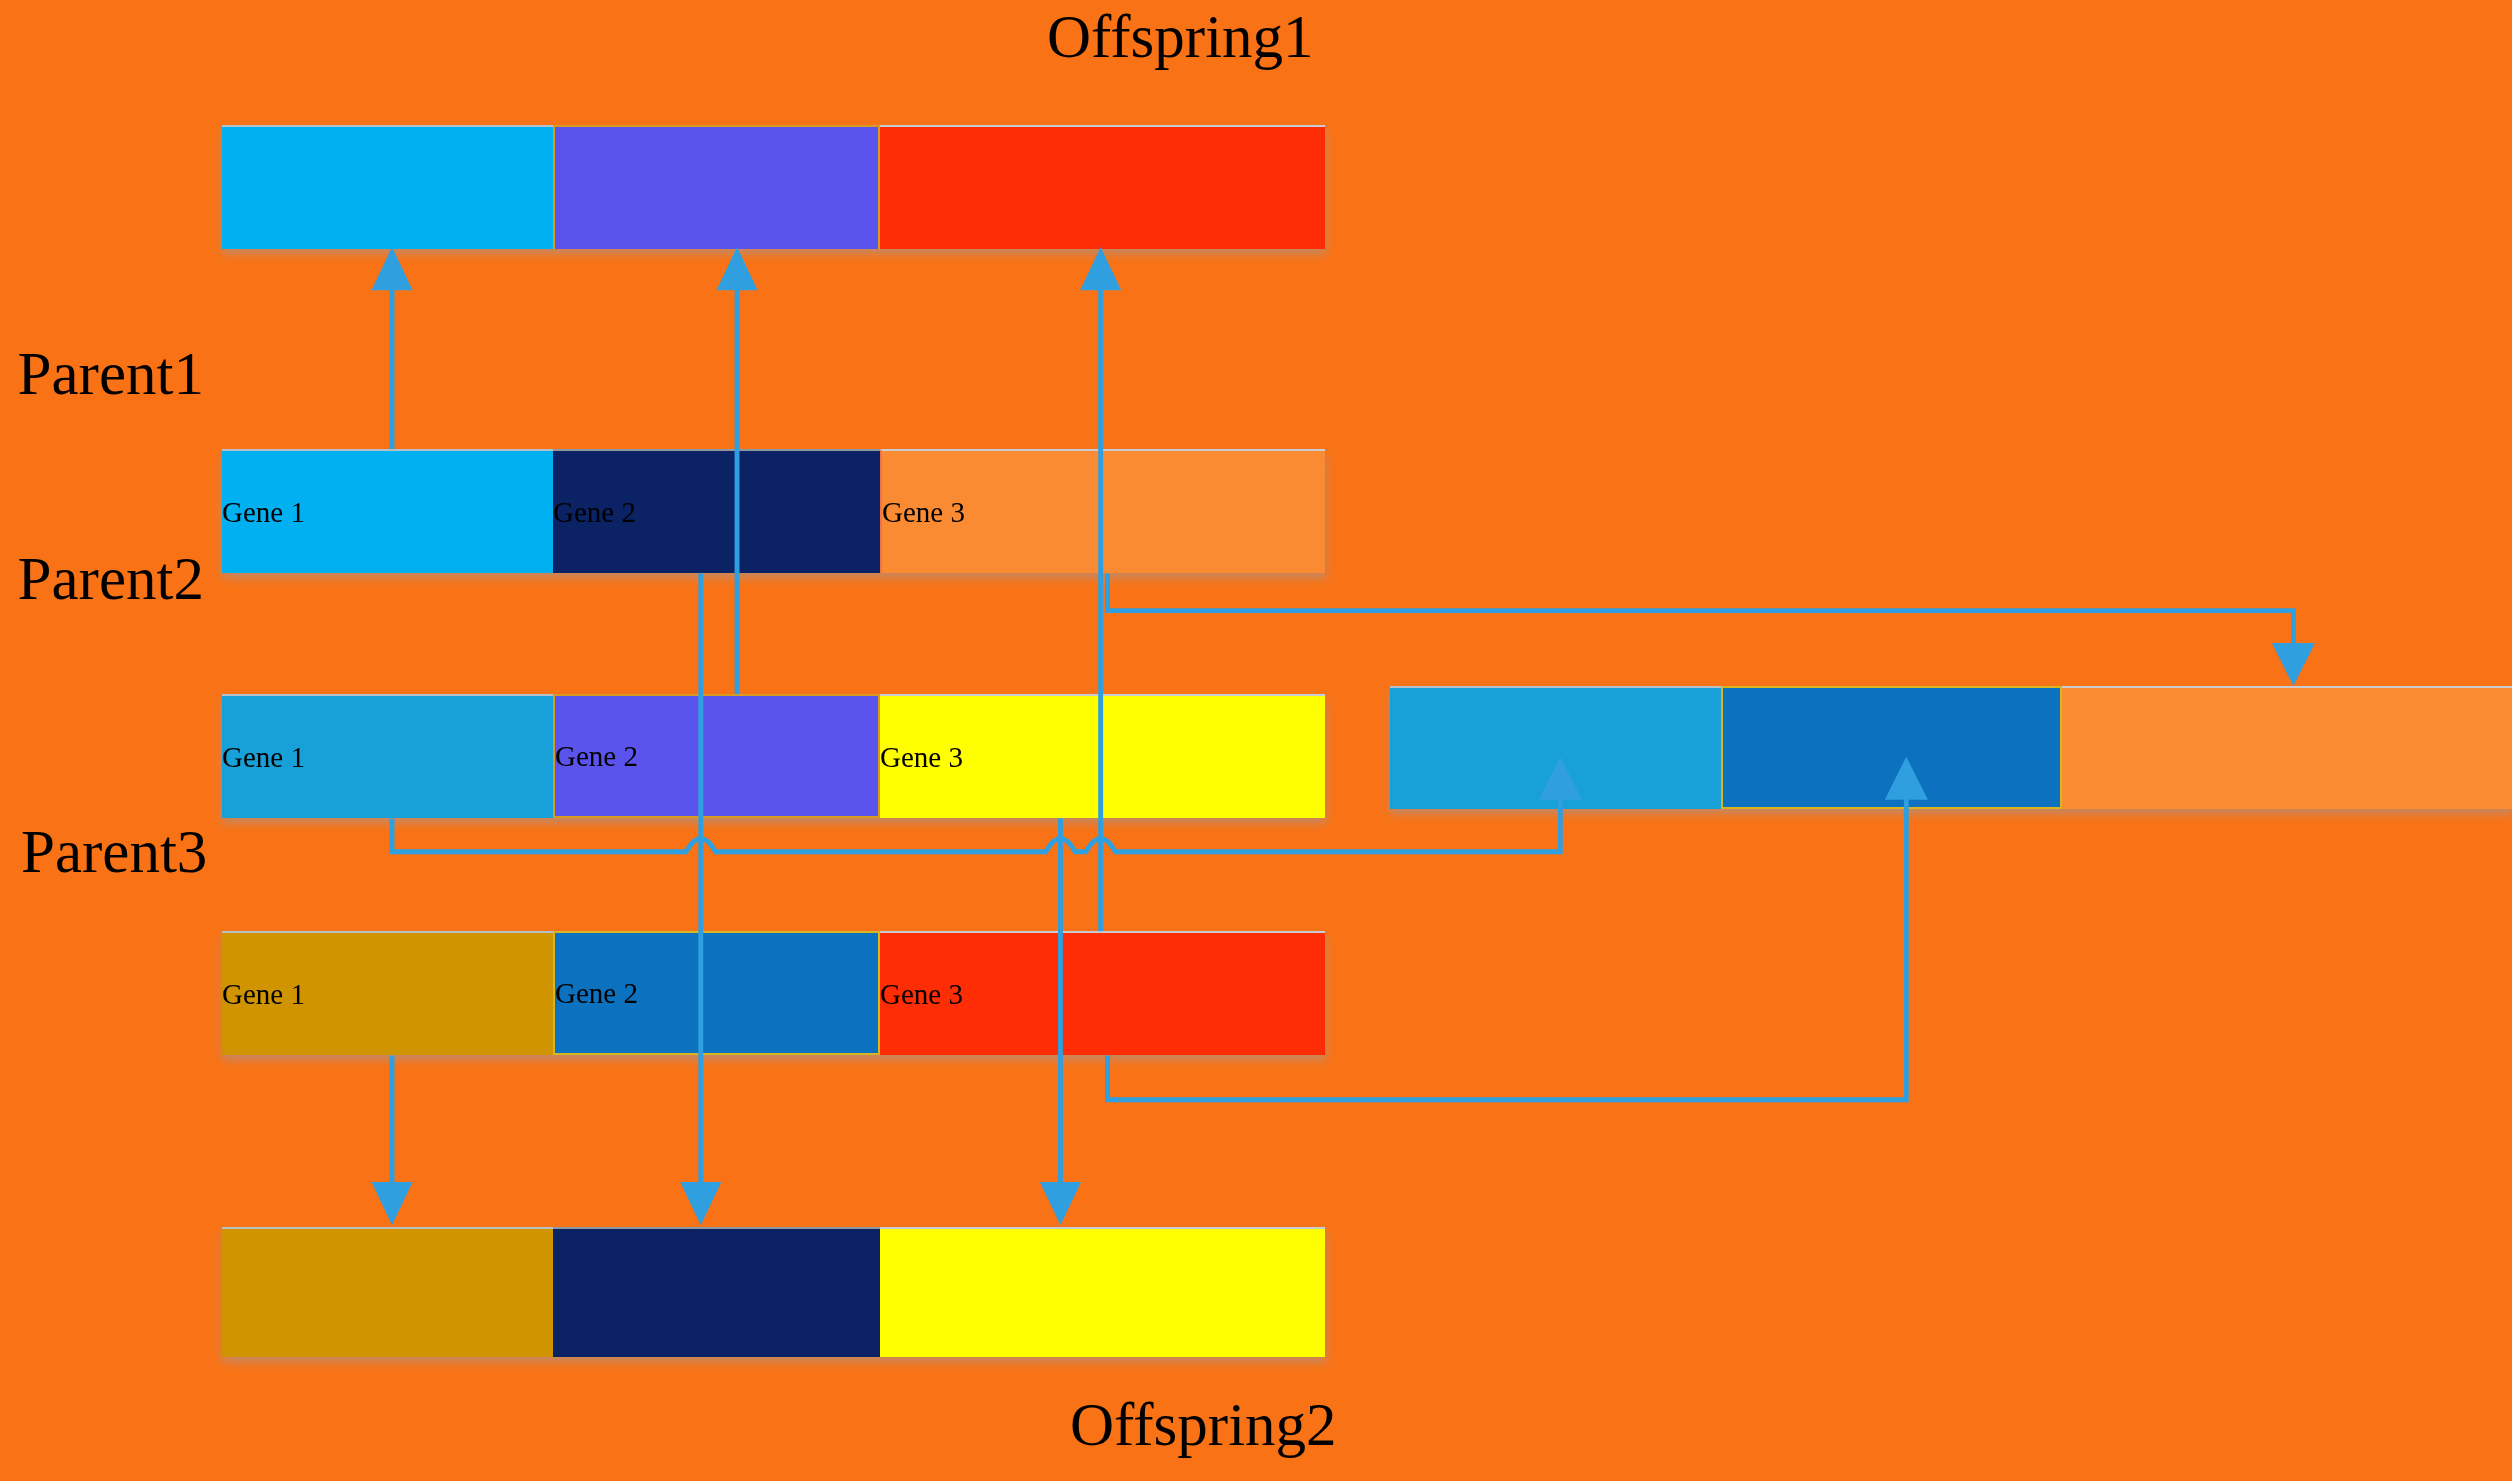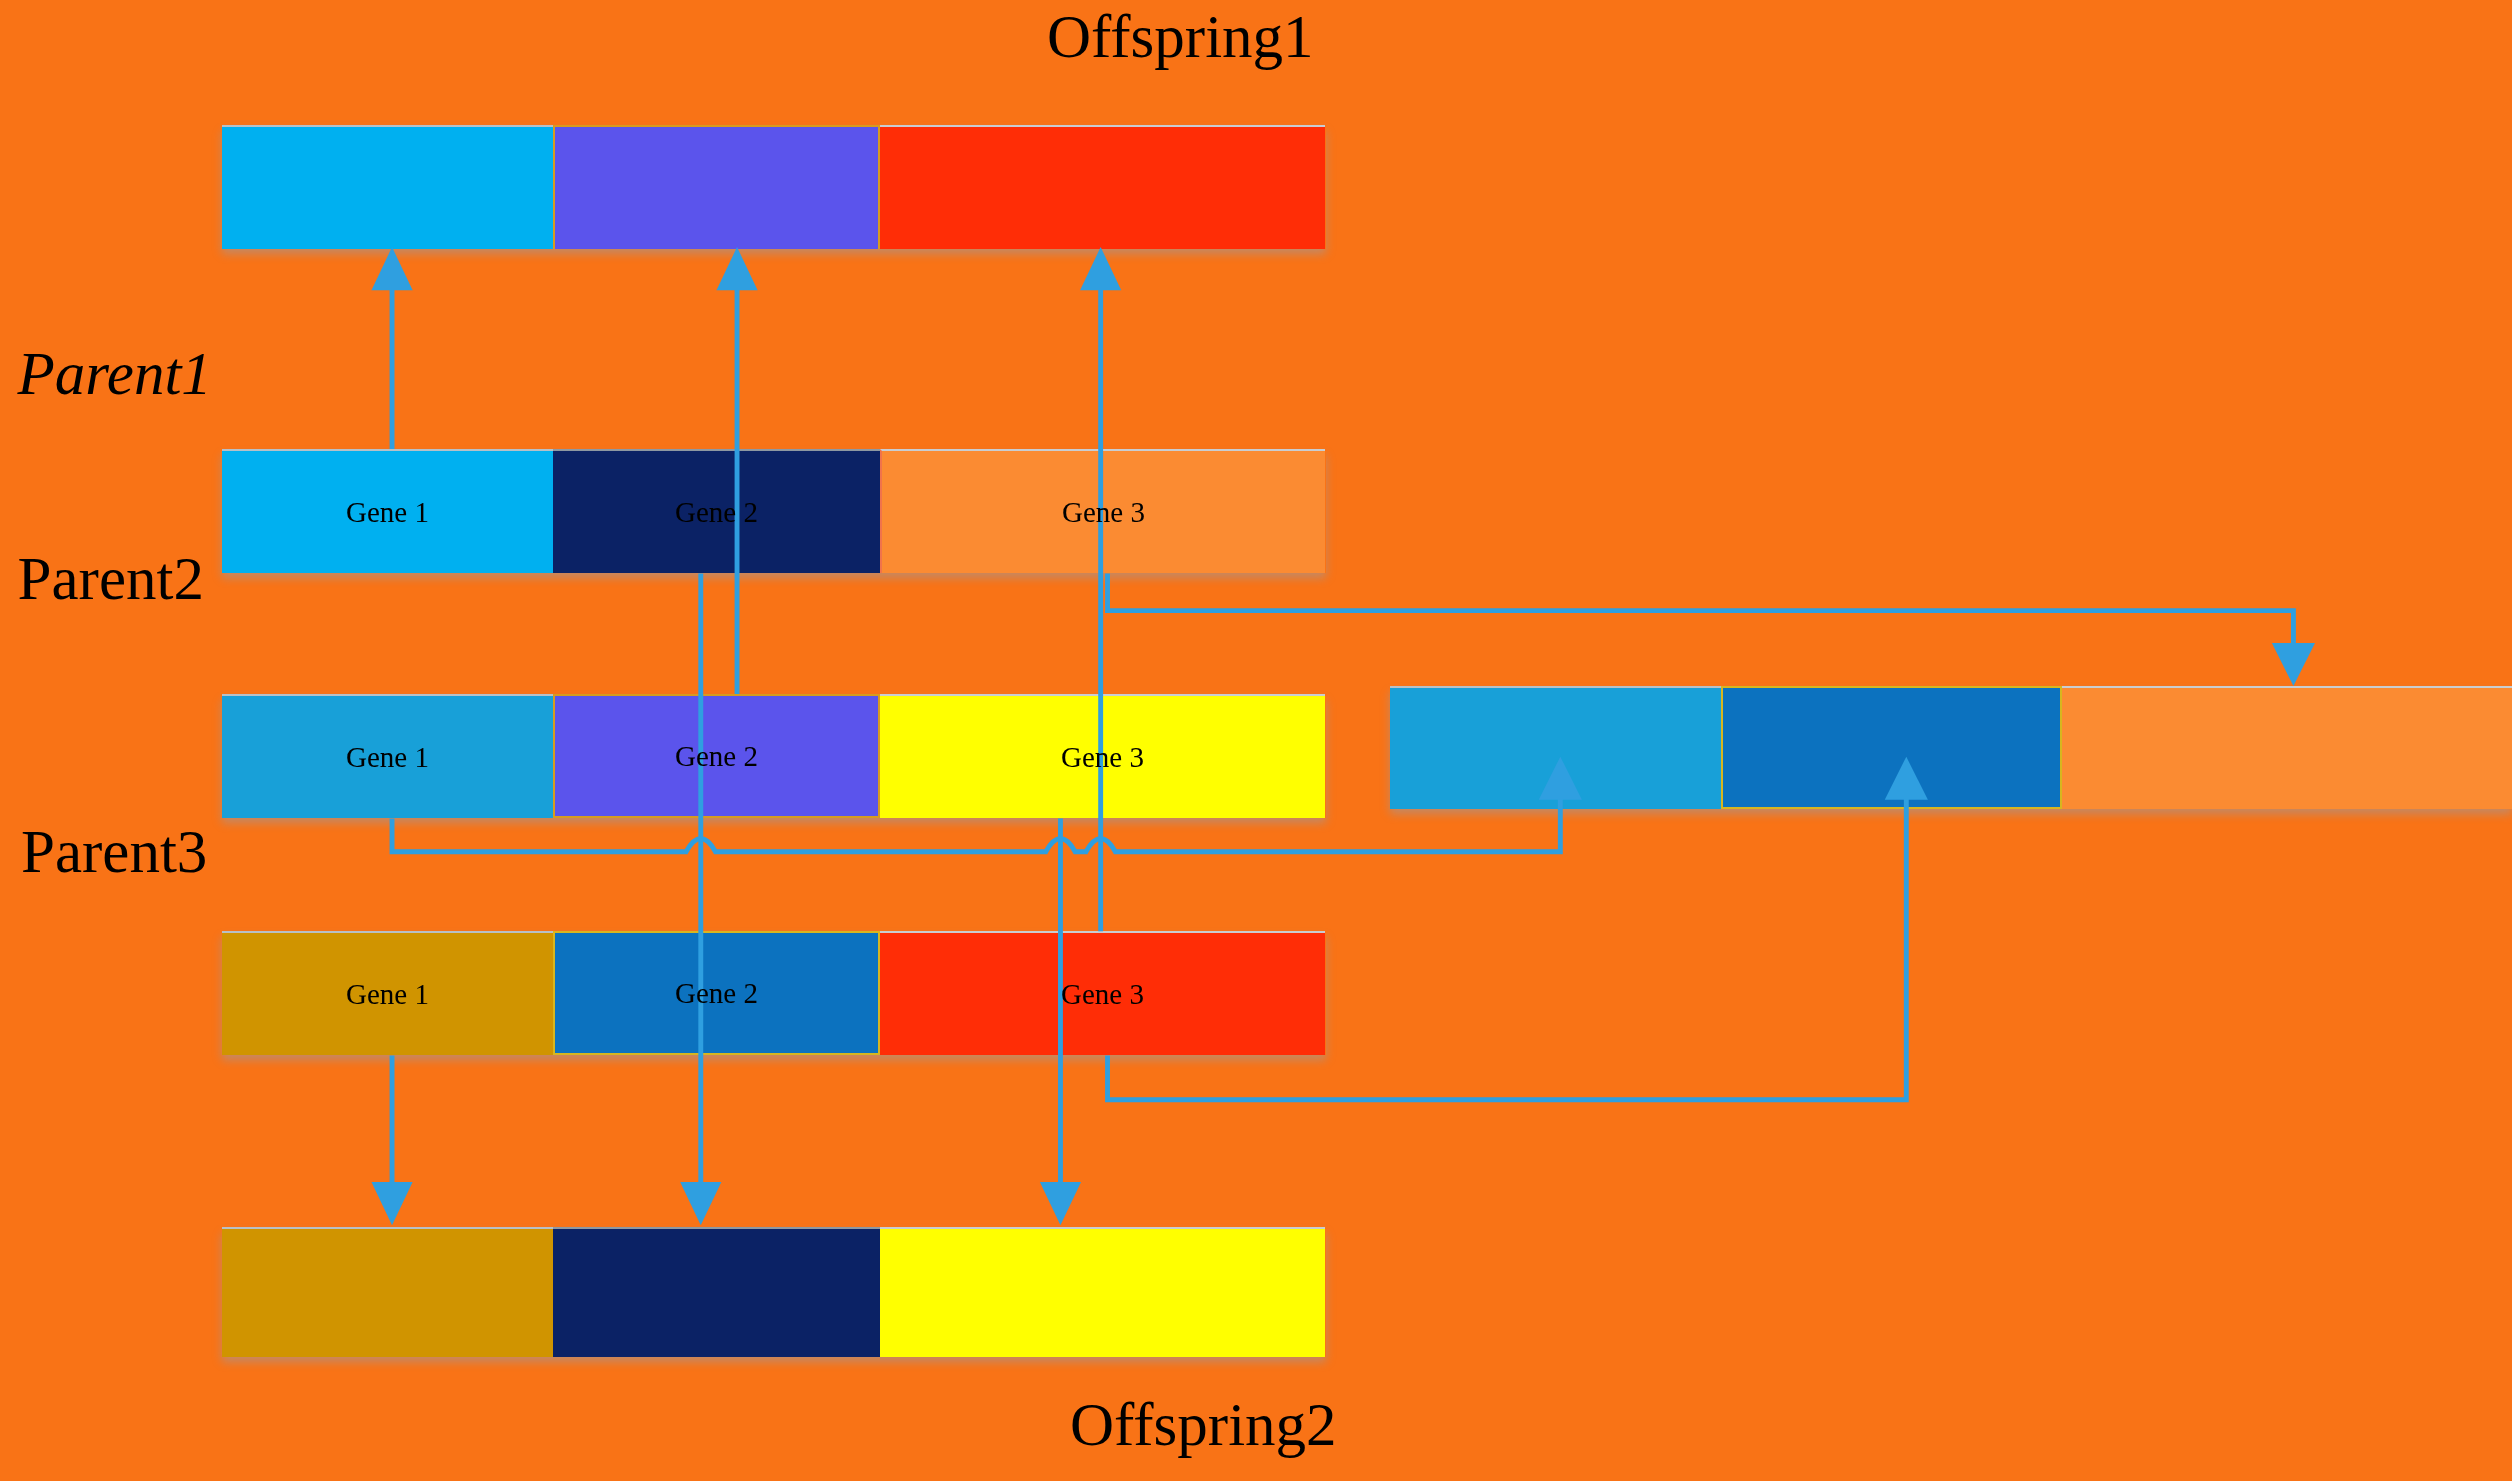--- a/index.html
+++ b/index.html
@@ -1,34 +1,34 @@
 <!DOCTYPE html>
 <html><head>
 <meta charset="utf-8">
 <style>
   html,body{margin:0;padding:0;background:#ffffff;}
   #stage{position:relative;width:2512px;height:1481px;background:#f97316;
          font-family:"Liberation Serif","DejaVu Serif",serif;overflow:hidden;}
   .label{position:absolute;color:#000000;font-size:61px;line-height:1;white-space:nowrap;}
   .chrom{position:absolute;display:flex;box-shadow:0 5.9px 8.8px rgba(120,170,215,.40);}
-  .seg{position:relative;display:flex;align-items:center;justify-content:center;
+  .seg{position:relative;display:flex;align-items:center;justify-content:flex-start;
        font-size:29px;color:#000000;box-sizing:border-box;}
   .seg span{position:relative;z-index:2;}
   svg.wires{position:absolute;left:0;top:0;width:2512px;height:1481px;pointer-events:none;}
   .wire{fill:none;stroke:#2f9fe0;stroke-width:5;}
   .ahead{fill:#2f9fe0;}
 </style>
 </head>
 <body>
 
 <div id="stage">
 
   <div class="label" style="left:1047px;top:5.9px;">Offspring1</div>
 
-  <div class="label" style="left:17.6px;top:343px;font-style:italic;">Parent1</div>
+  <div class="label" style="left:17.6px;top:343px;">Parent1</div>
 
   <div class="label" style="left:17.6px;top:548px;">Parent2</div>
 
 
   <div class="label" style="left:21px;top:821px;">Parent3</div>
 
   <div class="label" style="left:1070px;top:1394px;">Offspring2</div>
 
   <div class="chrom" style="left:222px;top:125px;width:1104px;height:124px;">
     <div class="seg" style="width:331px;background:#00b0f0;border-top:2px solid #b8c0c6;">

